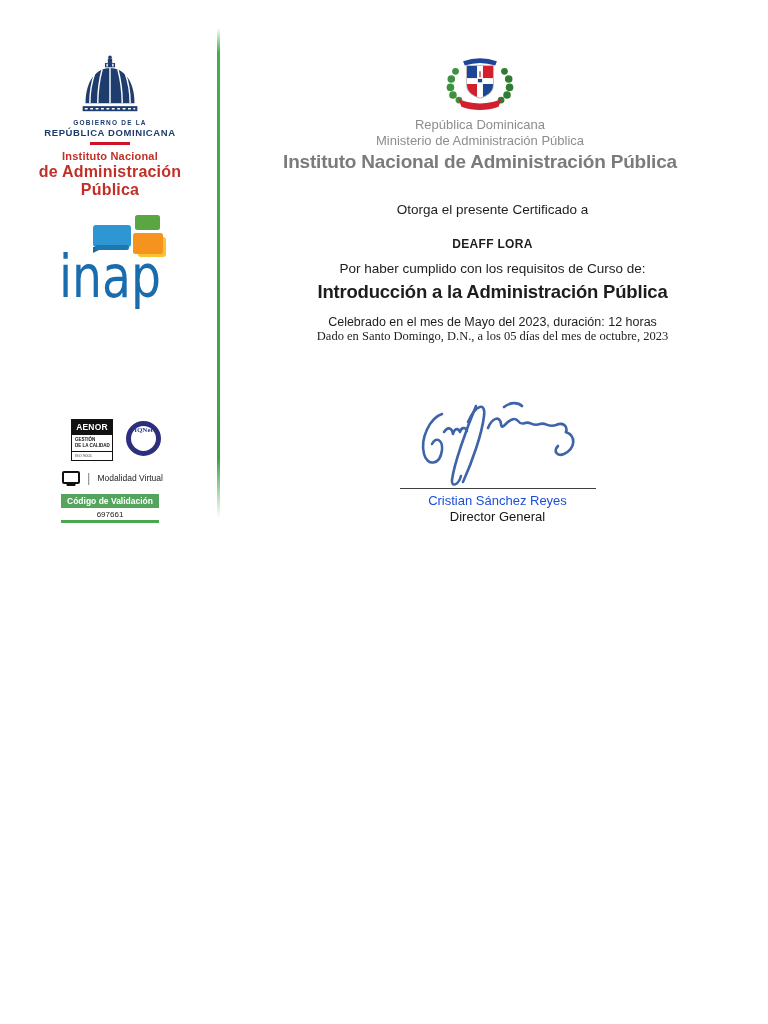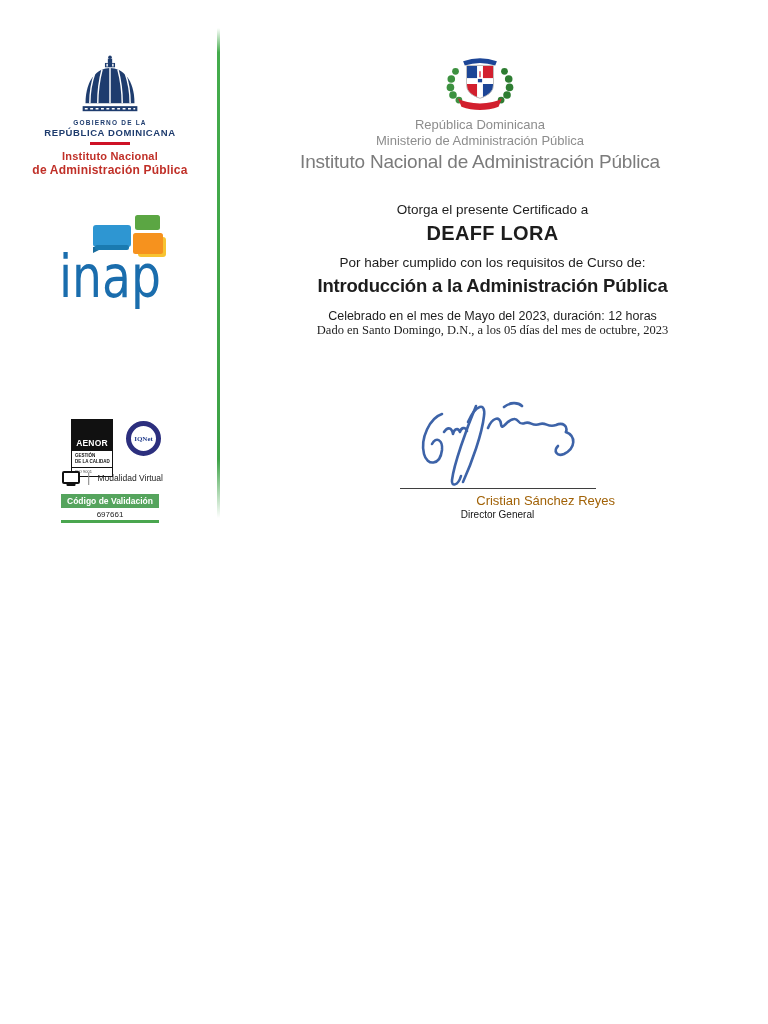--- a/index.html
+++ b/index.html
@@ -11,68 +11,68 @@
   .green-line { position:absolute; left:217px; top:28px; width:2.5px; height:490px;
     background:linear-gradient(180deg, rgba(68,176,74,0) 0%, #44ac4c 5%, #3ea347 88%, rgba(68,176,74,0) 100%); }
 
   
   .gov-logo { position:absolute; left:25px; top:54px; width:170px; text-align:center; }
   .gov-dome { display:block; margin:0 auto; }
   .gov-line1 { font-size:6.5px; font-weight:bold; letter-spacing:1.2px; color:#1e3c6e; margin-top:1px; }
   .gov-line2 { font-size:9.5px; font-weight:bold; letter-spacing:0.6px; color:#1e3c6e; margin-top:1px; }
   .gov-redline { width:40px; height:3px; background:#ce1126; margin:4px auto 5px; }
   .gov-inst1 { font-size:11px; font-weight:bold; color:#c03028; letter-spacing:0.2px; }
-  .gov-inst2 { font-size:12px; font-weight:bold; color:#c03028; letter-spacing:0.2px; margin-top:1px; }
+  .gov-inst2 { font-size:16px; font-weight:bold; color:#c03028; letter-spacing:0.2px; margin-top:1px; }
 
   .inap-logo { position:absolute; left:53px; top:211px; width:115px; height:102px; }
 
   .cert-row { position:absolute; left:55px; top:419px; width:122px; display:flex; justify-content:center; align-items:flex-start; gap:13px; }
   .aenor { width:42px; border:1px solid #111; background:#fff; }
-  .aenor-top { background:#111; color:#fff; font-weight:bold; font-size:8.5px; text-align:center; padding:18px 0 3px; letter-spacing:0.2px; }
+  .aenor-top { background:#111; color:#fff; font-weight:bold; font-size:8.5px; text-align:center; padding:2px 0 3px; letter-spacing:0.2px; }
   .aenor-mid { padding:2px 2px 2px 3px; border-bottom:1px solid #111; }
   .aenor-mid div { font-size:4.5px; color:#111; line-height:1.35; text-align:left; font-weight:bold; }
   .aenor-bottom { font-size:4px; color:#444; padding:1px 3px 2px; text-align:left; }
   .iqnet { width:35px; height:35px; border-radius:50%; border:5px solid #2c2f7e; background:#fff;
-    display:flex; align-items:center; justify-content:center; margin-top:2px; }
+    display:flex; align-items:flex-start; justify-content:center; margin-top:2px; }
   .iqnet span { font-size:7px; font-weight:bold; color:#27418f; font-family:"Liberation Serif", serif; }
 
   .modality-row { position:absolute; left:62px; top:470px; width:130px; display:flex; align-items:center; gap:7px; }
   .monitor { position:relative; width:18px; height:13px; border:2px solid #111; border-radius:2px; background:#fff; flex:0 0 auto; }
   .monitor::after { content:''; position:absolute; left:50%; bottom:-4px; transform:translateX(-50%);
     width:9px; height:3px; background:#111; border-radius:1px; }
   .mod-sep { color:#8a8a8a; font-size:13px; font-weight:300; }
   .mod-label { font-size:8.5px; color:#222; }
 
   .validation { position:absolute; left:61px; top:494px; width:98px; text-align:center; }
   .val-bar { background:#55a45d; color:#fff; font-size:8.5px; font-weight:bold; padding:2px 6px; }
   .val-code { font-size:8px; font-weight:normal; color:#222; padding:2px 0 1px; }
   .val-line { height:3px; background:#4aa64f; }
 
   
   .cert-header { position:absolute; left:235px; top:54px; width:490px; text-align:center; }
   .coat { display:block; margin:0 auto; }
   .h-country  { font-size:13px; color:#8d8d8d; margin-top:3px; }
   .h-ministry { font-size:13px; color:#8d8d8d; margin-top:1px; }
-  .h-institute { font-size:19px; font-weight:normal; color:#7b7b7b; margin-top:3px; letter-spacing:-0.2px; }
+  .h-institute { font-size:19px; font-weight:bold; color:#7b7b7b; margin-top:3px; letter-spacing:-0.2px; }
 
   
   .cert-body { position:absolute; left:245px; top:202px; width:495px; text-align:center; color:#1d1d1d; }
   .grant   { font-size:13.5px; }
-  .recipient { font-size:20px; font-weight:bold; margin-top:5px; letter-spacing:0.3px; }
+  .recipient { font-size:12px; font-weight:bold; margin-top:20px; letter-spacing:0.3px; }
   .reason  { font-size:13.5px; margin-top:10px; }
   .course  { font-size:18.5px; font-weight:bold; margin-top:5px; letter-spacing:-0.2px; }
   .details { font-size:12.5px; margin-top:12px; }
   .issued  { font-size:12.5px; margin-top:0;font-family:Liberation Serif, serif; }
 
   
   .sig-block { position:absolute; left:380px; top:392px; width:235px; text-align:center; }
   .sig-svg { display:block; margin:0 auto; }
   .sig-line { width:196px; border-top:1.5px solid #3f3f3f; margin:1px auto 4px; }
-  .sig-name  { font-size:13px; color:#a16207;text-align:right; }
-  .sig-title { font-size:10px; color:#151515; margin-top:1px; }
+  .sig-name  { font-size:13px; color:#1d4ed8; }
+  .sig-title { font-size:13px; color:#151515; margin-top:1px; }
 </style>
 </head>
 <body>
 
 <div class="page">
 
   <div class="green-line"></div>
 
   <div class="gov-logo">
     <svg class="gov-dome" width="72" height="64" viewBox="0 0 100 88">

